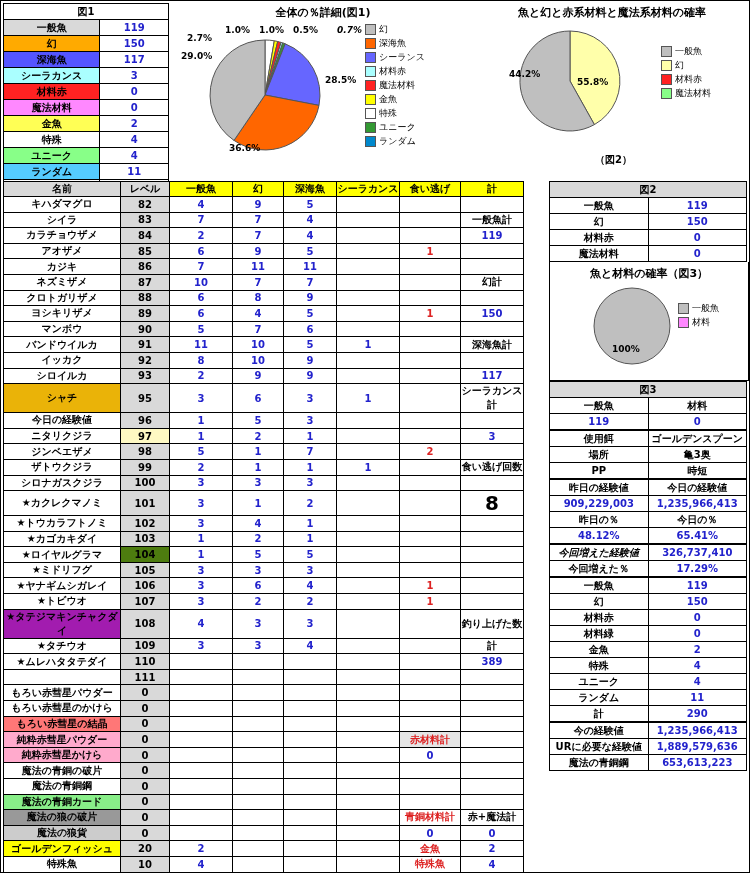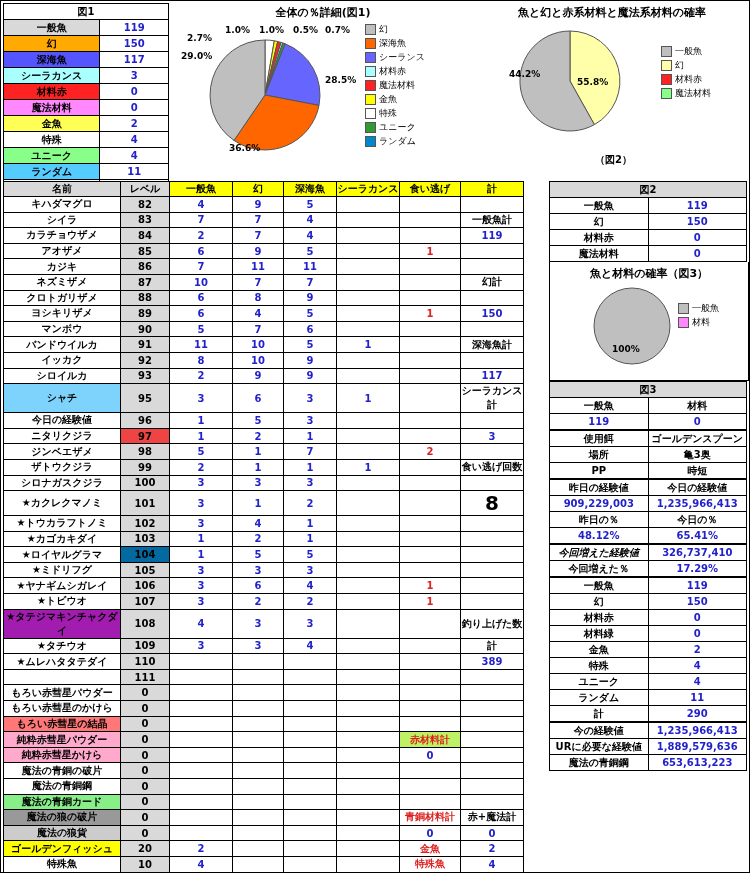--- a/index.html
+++ b/index.html
@@ -126,21 +126,21 @@
         <path d="M0,0 L17.8,-52.1 A55,55 0 0,1 20.2,-51.2 Z" fill="#339933" stroke="#555"></path>
         <path d="M0,0 L20.2,-51.2 A55,55 0 0,1 54.0,10.4 Z" fill="#6666ff" stroke="#555"></path>
         <path d="M0,0 L54.0,10.4 A55,55 0 0,1 -31.0,45.4 Z" fill="#ff6600" stroke="#555"></path>
         <path d="M0,0 L-31.0,45.4 A55,55 0 0,1 0,-55 Z" fill="#bfbfbf" stroke="#555"></path>
       </g>
     </svg>
     <div class="pielabel" style="left:14px;top:30px;">2.7%</div>
     <div class="pielabel" style="left:52px;top:22px;">1.0%</div>
     <div class="pielabel" style="left:86px;top:22px;">1.0%</div>
     <div class="pielabel" style="left:120px;top:22px;">0.5%</div>
-    <div class="pielabel" style="left:152px;top:22px;">0.7%</div>
+    <div class="pielabel" style="left:164px;top:22px;font-style:italic;">0.7%</div>
     <div class="pielabel" style="left:8px;top:48px;">29.0%</div>
     <div class="pielabel" style="left:56px;top:140px;text-align:center;">36.6%</div>
     <div class="pielabel" style="left:152px;top:72px;">28.5%</div>
     <div class="legendbox" id="fig1-legend" style="left:192px;top:20px;">
         <div class="legendrow">
           <span class="sw" style="background: rgb(191, 191, 191);"></span>
           <span>幻</span>
         </div>
         <div class="legendrow">
           <span class="sw" style="background: rgb(255, 102, 0);"></span>
@@ -336,42 +336,42 @@
           <td class="c-name" style="background: rgb(255, 255, 255); color: rgb(0, 0, 0);">シロイルカ</td>
           <td class="c-lv" style="background: rgb(217, 217, 217); color: rgb(0, 0, 0);">93</td>
           <td class="c-a" style="background: rgb(255, 255, 255); color: rgb(34, 34, 204);">2</td>
           <td class="c-b" style="background: rgb(255, 255, 255); color: rgb(34, 34, 204);">9</td>
           <td class="c-c" style="background: rgb(255, 255, 255); color: rgb(34, 34, 204);">9</td>
           <td class="c-d" style="background: rgb(255, 255, 255); color: rgb(34, 34, 204);"></td>
           <td class="c-e" style="background: rgb(255, 255, 255); color: rgb(221, 34, 34);"></td>
           <td class="c-f" style="background: rgb(255, 255, 255); color: rgb(34, 34, 204);">117</td>
         </tr>
         <tr>
-          <td class="c-name" style="background: #7dd3fc; color: rgb(0, 0, 0);">シャチ</td>
+          <td class="c-name" style="background: #eab308; color: rgb(0, 0, 0);">シャチ</td>
           <td class="c-lv" style="background: rgb(217, 217, 217); color: rgb(0, 0, 0);">95</td>
           <td class="c-a" style="background: rgb(255, 255, 255); color: rgb(34, 34, 204);">3</td>
           <td class="c-b" style="background: rgb(255, 255, 255); color: rgb(34, 34, 204);">6</td>
           <td class="c-c" style="background: rgb(255, 255, 255); color: rgb(34, 34, 204);">3</td>
           <td class="c-d" style="background: rgb(255, 255, 255); color: rgb(34, 34, 204);">1</td>
           <td class="c-e" style="background: rgb(255, 255, 255); color: rgb(221, 34, 34);"></td>
           <td class="c-f" style="background: rgb(255, 255, 255); color: rgb(0, 0, 0);">シーラカンス計</td>
         </tr>
         <tr>
           <td class="c-name" style="background: rgb(255, 255, 255); color: rgb(0, 0, 0);">今日の経験値</td>
           <td class="c-lv" style="background: rgb(217, 217, 217); color: rgb(0, 0, 0);">96</td>
           <td class="c-a" style="background: rgb(255, 255, 255); color: rgb(34, 34, 204);">1</td>
           <td class="c-b" style="background: rgb(255, 255, 255); color: rgb(34, 34, 204);">5</td>
           <td class="c-c" style="background: rgb(255, 255, 255); color: rgb(34, 34, 204);">3</td>
           <td class="c-d" style="background: rgb(255, 255, 255); color: rgb(34, 34, 204);"></td>
           <td class="c-e" style="background: rgb(255, 255, 255); color: rgb(221, 34, 34);"></td>
           <td class="c-f" style="background: rgb(255, 255, 255); color: rgb(0, 0, 0);"></td>
         </tr>
         <tr>
           <td class="c-name" style="background: rgb(255, 255, 255); color: rgb(0, 0, 0);">ニタリクジラ</td>
-          <td class="c-lv" style="background: #ef4444; color: rgb(0, 0, 0); text-align: center;">97</td>
+          <td class="c-lv" style="background: #fef9c3; color: rgb(0, 0, 0); text-align: center;">97</td>
           <td class="c-a" style="background: rgb(255, 255, 255); color: rgb(34, 34, 204);">1</td>
           <td class="c-b" style="background: rgb(255, 255, 255); color: rgb(34, 34, 204);">2</td>
           <td class="c-c" style="background: rgb(255, 255, 255); color: rgb(34, 34, 204);">1</td>
           <td class="c-d" style="background: rgb(255, 255, 255); color: rgb(34, 34, 204);"></td>
           <td class="c-e" style="background: rgb(255, 255, 255); color: rgb(221, 34, 34);"></td>
           <td class="c-f" style="background: rgb(255, 255, 255); color: rgb(34, 34, 204);">3</td>
         </tr>
         <tr>
           <td class="c-name" style="background: rgb(255, 255, 255); color: rgb(0, 0, 0);">ジンベエザメ</td>
           <td class="c-lv" style="background: rgb(217, 217, 217); color: rgb(0, 0, 0);">98</td>
@@ -427,21 +427,21 @@
           <td class="c-lv" style="background: rgb(217, 217, 217); color: rgb(0, 0, 0);">103</td>
           <td class="c-a" style="background: rgb(255, 255, 255); color: rgb(34, 34, 204);">1</td>
           <td class="c-b" style="background: rgb(255, 255, 255); color: rgb(34, 34, 204);">2</td>
           <td class="c-c" style="background: rgb(255, 255, 255); color: rgb(34, 34, 204);">1</td>
           <td class="c-d" style="background: rgb(255, 255, 255); color: rgb(34, 34, 204);"></td>
           <td class="c-e" style="background: rgb(255, 255, 255); color: rgb(221, 34, 34);"></td>
           <td class="c-f" style="background: rgb(255, 255, 255); color: rgb(0, 0, 0);"></td>
         </tr>
         <tr>
           <td class="c-name" style="background: rgb(255, 255, 255); color: rgb(0, 0, 0);">★ロイヤルグラマ</td>
-          <td class="c-lv" style="background: #0369a1; color: rgb(0, 0, 0);">104</td>
+          <td class="c-lv" style="background: #4d7c0f; color: rgb(0, 0, 0);">104</td>
           <td class="c-a" style="background: rgb(255, 255, 255); color: rgb(34, 34, 204);">1</td>
           <td class="c-b" style="background: rgb(255, 255, 255); color: rgb(34, 34, 204);">5</td>
           <td class="c-c" style="background: rgb(255, 255, 255); color: rgb(34, 34, 204);">5</td>
           <td class="c-d" style="background: rgb(255, 255, 255); color: rgb(34, 34, 204);"></td>
           <td class="c-e" style="background: rgb(255, 255, 255); color: rgb(221, 34, 34);"></td>
           <td class="c-f" style="background: rgb(255, 255, 255); color: rgb(0, 0, 0);"></td>
         </tr>
         <tr>
           <td class="c-name" style="background: rgb(255, 255, 255); color: rgb(0, 0, 0);">★ミドリフグ</td>
           <td class="c-lv" style="background: rgb(217, 217, 217); color: rgb(0, 0, 0);">105</td>
@@ -542,21 +542,21 @@
           <td class="c-e" style="background: rgb(255, 255, 255); color: rgb(221, 34, 34);"></td>
           <td class="c-f" style="background: rgb(255, 255, 255); color: rgb(0, 0, 0);"></td>
         </tr>
         <tr>
           <td class="c-name" style="background: rgb(255, 170, 204); color: rgb(0, 0, 0);">純粋赤彗星パウダー</td>
           <td class="c-lv" style="background: rgb(217, 217, 217); color: rgb(0, 0, 0);">0</td>
           <td class="c-a" style="background: rgb(255, 255, 255); color: rgb(34, 34, 204);"></td>
           <td class="c-b" style="background: rgb(255, 255, 255); color: rgb(34, 34, 204);"></td>
           <td class="c-c" style="background: rgb(255, 255, 255); color: rgb(34, 34, 204);"></td>
           <td class="c-d" style="background: rgb(255, 255, 255); color: rgb(34, 34, 204);"></td>
-          <td class="c-e" style="background: #bef264; color: rgb(221, 34, 34); margin-top: 27px;">赤材料計</td>
+          <td class="c-e" style="background: #e5e5e5; color: rgb(221, 34, 34); margin-top: 27px;">赤材料計</td>
           <td class="c-f" style="background: rgb(255, 255, 255); color: rgb(0, 0, 0);"></td>
         </tr>
         <tr>
           <td class="c-name" style="background: rgb(255, 170, 204); color: rgb(0, 0, 0);">純粋赤彗星かけら</td>
           <td class="c-lv" style="background: rgb(217, 217, 217); color: rgb(0, 0, 0);">0</td>
           <td class="c-a" style="background: rgb(255, 255, 255); color: rgb(34, 34, 204);"></td>
           <td class="c-b" style="background: rgb(255, 255, 255); color: rgb(34, 34, 204);"></td>
           <td class="c-c" style="background: rgb(255, 255, 255); color: rgb(34, 34, 204);"></td>
           <td class="c-d" style="background: rgb(255, 255, 255); color: rgb(34, 34, 204);"></td>
           <td class="c-e" style="background: rgb(255, 255, 255); color: rgb(34, 34, 204);">0</td>

